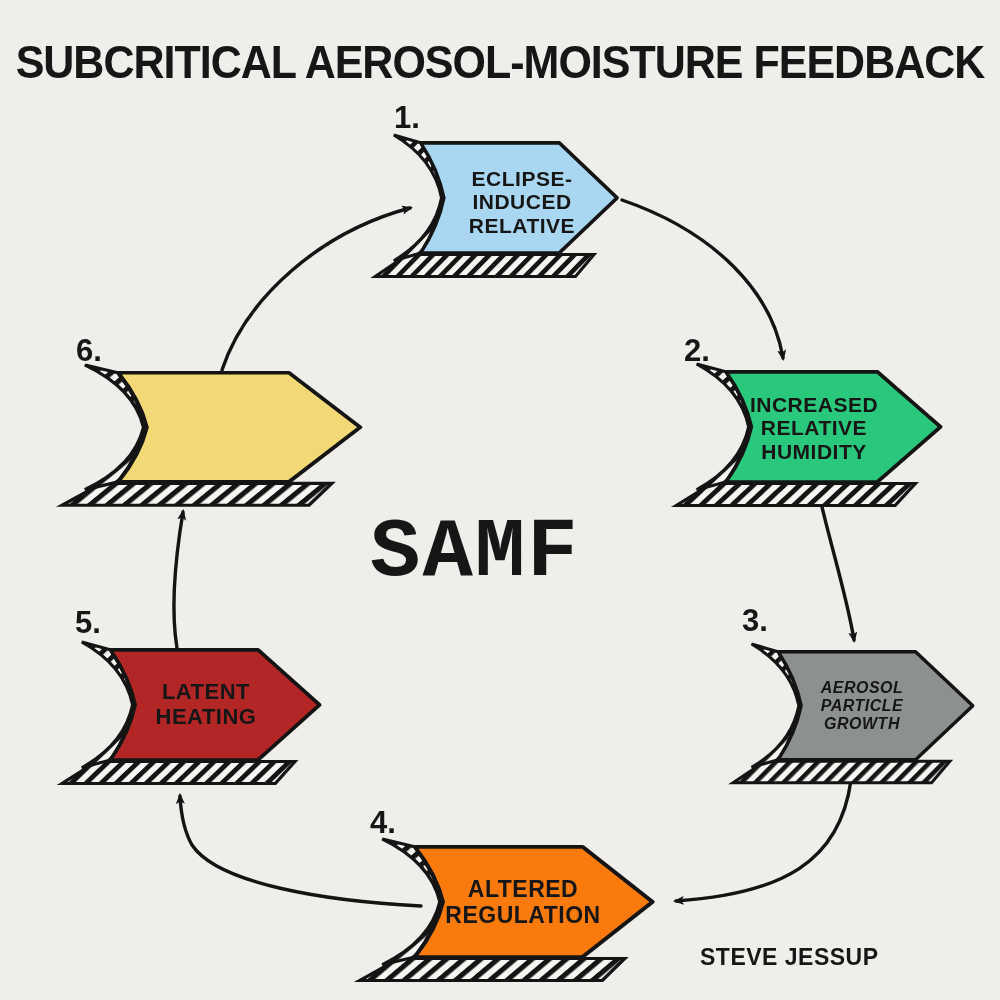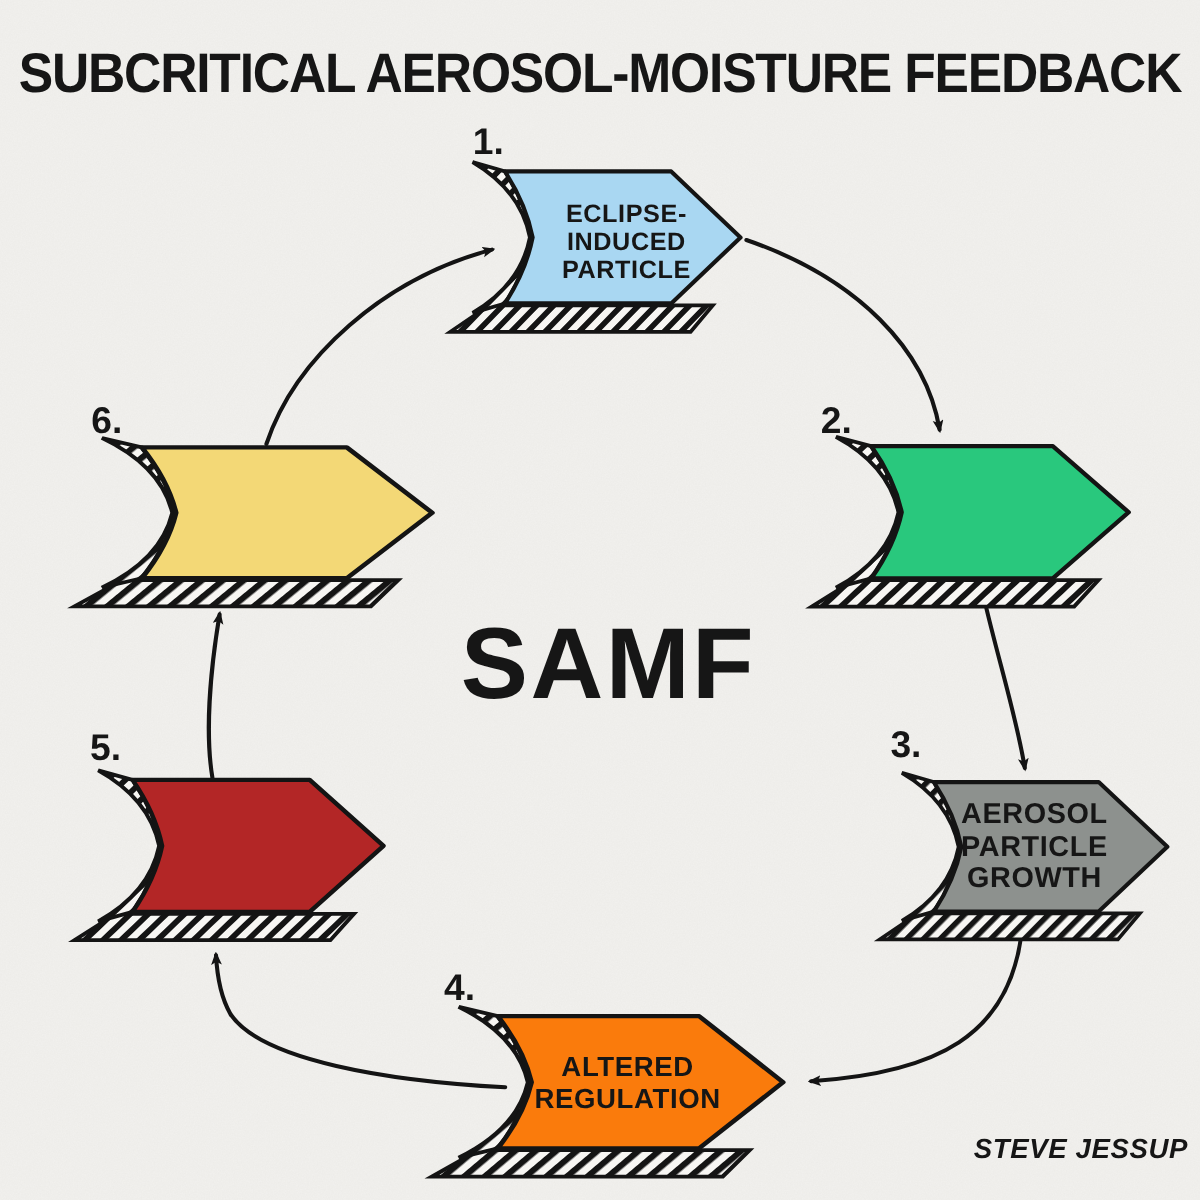--- a/index.html
+++ b/index.html
@@ -16,31 +16,31 @@
     left:0;top:38px;width:1000px;text-align:center;
     font-size:43px;letter-spacing:-1px;white-space:nowrap;
     transform:scaleY(1.08);
   }
   .node-label{
     display:flex;align-items:center;justify-content:center;text-align:center;
     white-space:pre-line;line-height:1.12;letter-spacing:.5px;
   }
   .node-number{font-size:31px;}
   .center-label{
-    left:370px;top:505px;width:260px;text-align:right;
-    font-size:84px;letter-spacing:2px;
+    left:370px;top:505px;width:260px;text-align:left;
+    font-size:84px;letter-spacing:2px;font-family:Liberation Mono, monospace;
   }
   .credit{
-    left:700px;top:944px;width:290px;text-align:right;
-    font-size:23px;font-style:italic;letter-spacing:.5px;
+    left:700px;top:944px;width:290px;
+    font-size:23px;letter-spacing:.5px;
   }
   
   .lbl1{left:423px;top:150px;width:198px;height:104px;font-size:21px;}
   .lbl2{left:716px;top:377px;width:196px;height:102px;font-size:21px;}
-  .lbl3{left:776px;top:657px;width:172px;height:98px;font-size:24px;}
+  .lbl3{left:776px;top:657px;width:172px;height:98px;font-size:16px;font-style:italic;}
   .lbl4{left:416px;top:853px;width:214px;height:100px;font-size:23px;}
   .lbl5{left:106px;top:655px;width:200px;height:100px;font-size:22px;}
   .lbl6{left:114px;top:377px;width:224px;height:101px;font-size:21px;}
   
   .num1{left:394px;top:100px;}
   .num2{left:684px;top:333px;}
   .num3{left:742px;top:603px;}
   .num4{left:370px;top:805px;}
   .num5{left:75px;top:605px;}
   .num6{left:76px;top:333px;}
@@ -118,22 +118,27 @@
 
   <div class="txt node-number num1">1.</div>
   <div class="txt node-number num2">2.</div>
   <div class="txt node-number num3">3.</div>
   <div class="txt node-number num4">4.</div>
   <div class="txt node-number num5">5.</div>
   <div class="txt node-number num6">6.</div>
 
   <div class="txt node-label lbl1">ECLIPSE-
 INDUCED
-PARTICLE</div>
+RELATIVE</div>
+  <div class="txt node-label lbl2">INCREASED
+RELATIVE
+HUMIDITY</div>
   <div class="txt node-label lbl3">AEROSOL
 PARTICLE
 GROWTH</div>
   <div class="txt node-label lbl4">ALTERED
 REGULATION</div>
+  <div class="txt node-label lbl5">LATENT
+HEATING</div>
 
   <div class="txt center-label">SAMF</div>
   <div class="txt credit">STEVE JESSUP</div>
 </div>
 
 </body></html>

